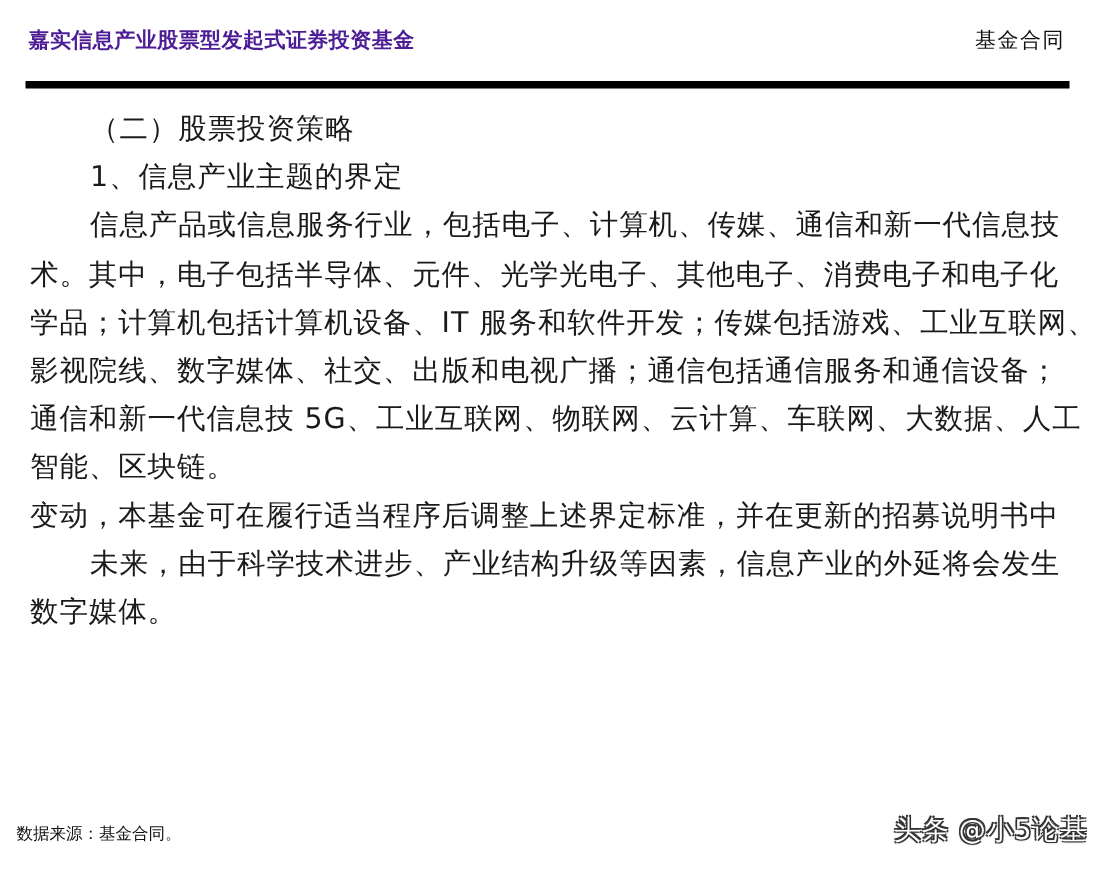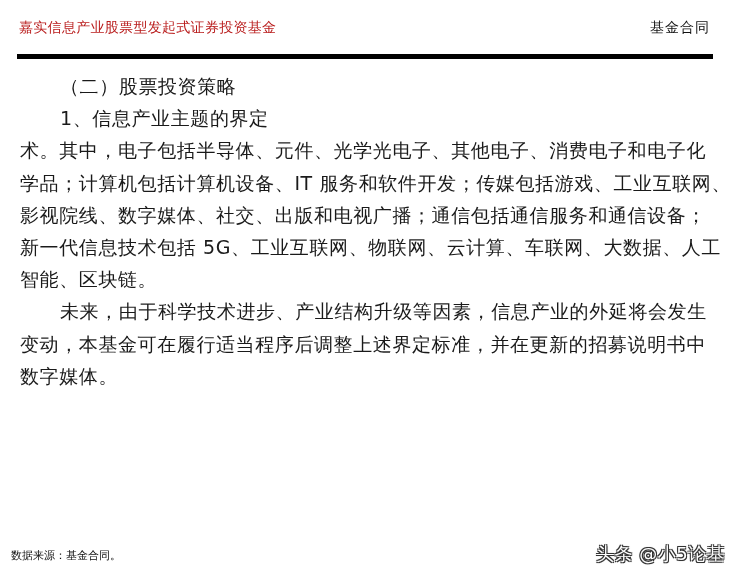--- a/index.html
+++ b/index.html
@@ -14,22 +14,23 @@
       overflow: hidden;
       font-family: "DejaVu Sans", "Liberation Sans", sans-serif;
       color: #111111;
     }
     .header-left {
       position: absolute;
       left: 19px;
       top: 18px;
       font-size: 14px;
       line-height: 18px;
-      color: #b91c1c;
+      color: #4c1d95;
       letter-spacing: 0.3px;
+      font-weight: bold;
     }
     .header-right {
       position: absolute;
       right: 33px;
       top: 18px;
       font-size: 14px;
       line-height: 18px;
       color: #111;
       letter-spacing: 1px;
       text-align: center;
@@ -81,28 +82,29 @@
 
 <div class="header-left">嘉实信息产业股票型发起式证券投资基金</div>
 <div class="header-right">基金合同</div>
 <div class="header-rule"></div>
 
 <div class="content">
   <div class="line indent-2">（二）股票投资策略</div>
   <div class="line indent-1">1、信息产业主题的界定</div>
 
   <div>
+    <div class="line indent-1">信息产品或信息服务行业，包括电子、计算机、传媒、通信和新一代信息技</div>
     <div class="line">术。其中，电子包括半导体、元件、光学光电子、其他电子、消费电子和电子化</div>
     <div class="line">学品；计算机包括计算机设备、IT 服务和软件开发；传媒包括游戏、工业互联网、</div>
     <div class="line">影视院线、数字媒体、社交、出版和电视广播；通信包括通信服务和通信设备；</div>
-    <div class="line">新一代信息技术包括 5G、工业互联网、物联网、云计算、车联网、大数据、人工</div>
+    <div class="line">通信和新一代信息技 5G、工业互联网、物联网、云计算、车联网、大数据、人工</div>
     <div class="line">智能、区块链。</div>
   </div>
 
   <div>
+    <div class="line">变动，本基金可在履行适当程序后调整上述界定标准，并在更新的招募说明书中</div>
     <div class="line indent-1">未来，由于科学技术进步、产业结构升级等因素，信息产业的外延将会发生</div>
-    <div class="line">变动，本基金可在履行适当程序后调整上述界定标准，并在更新的招募说明书中</div>
     <div class="line">数字媒体。</div>
   </div>
 </div>
 
 <div class="footer-source">数据来源：基金合同。</div>
 <div class="watermark">头条 @小5论基</div>
 
 </body></html>

